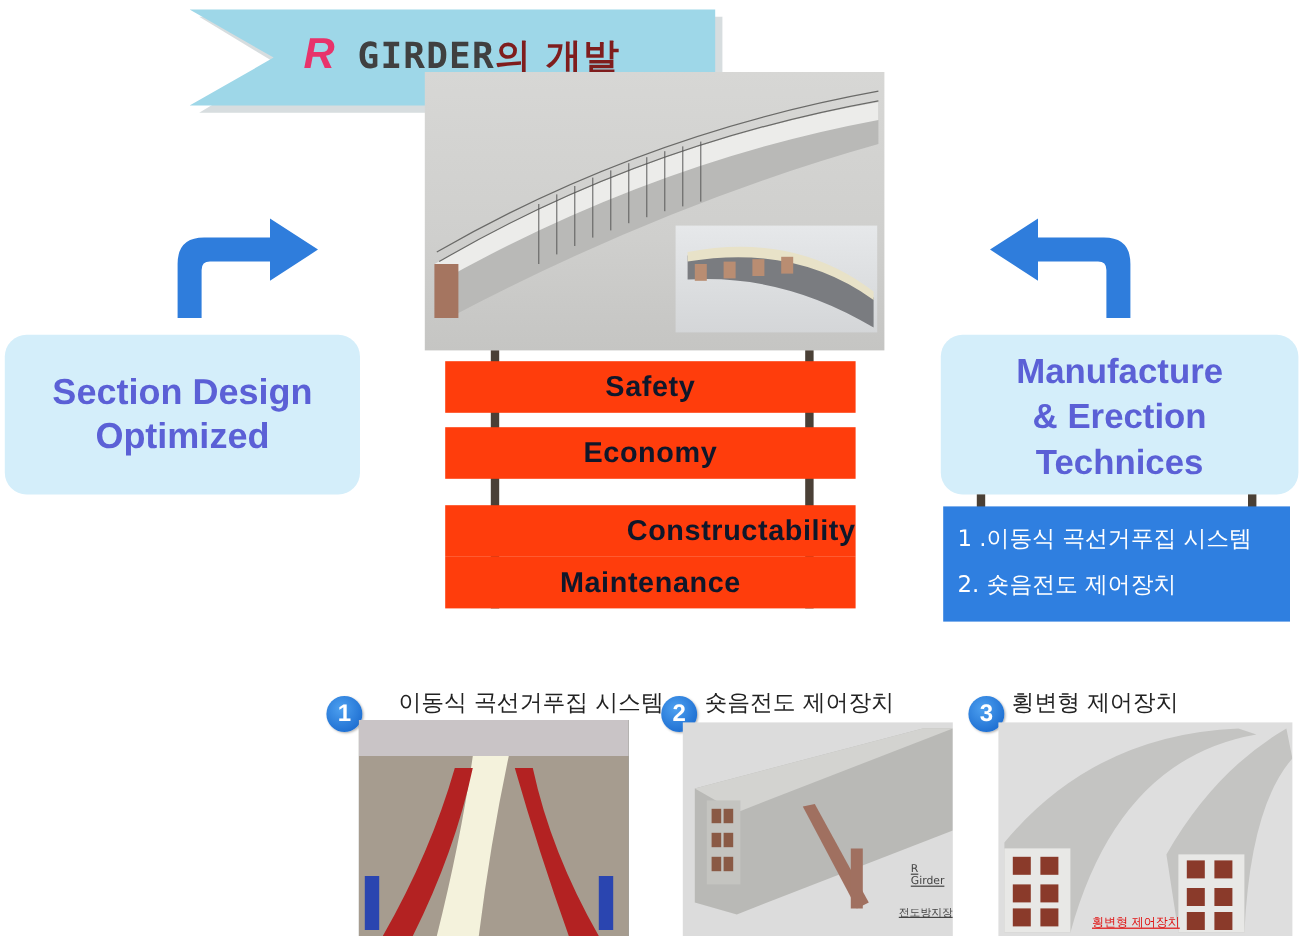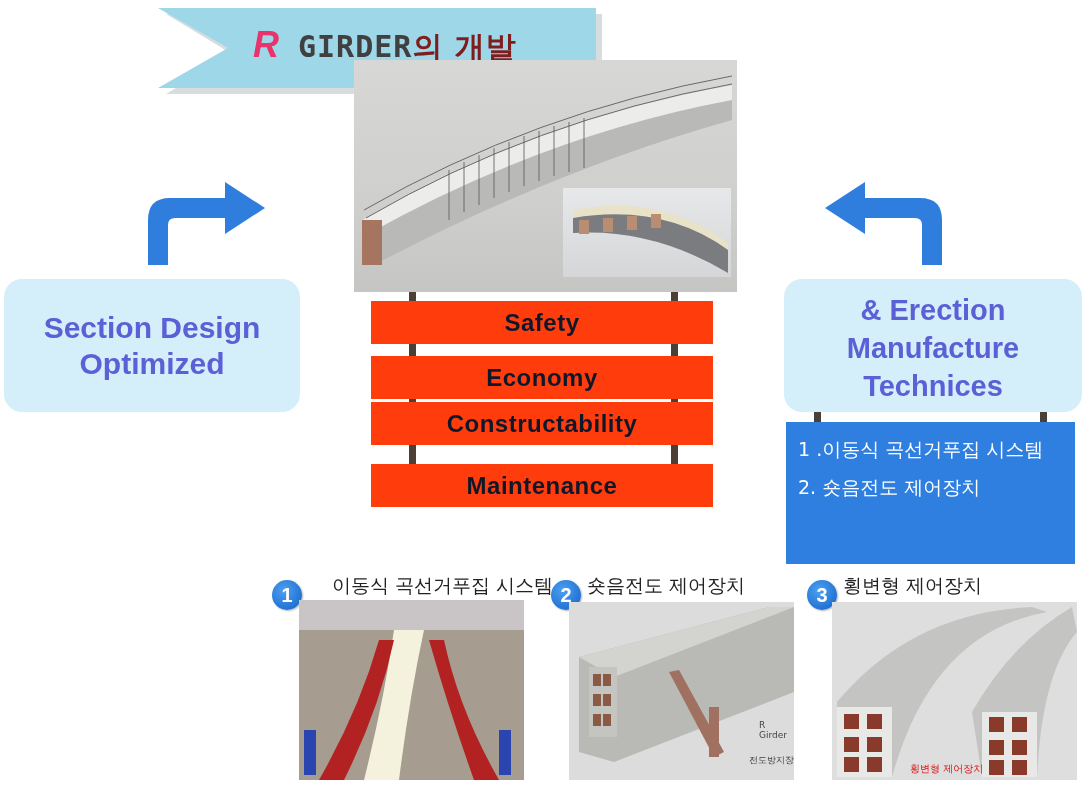--- a/index.html
+++ b/index.html
@@ -20,28 +20,28 @@
 
   
   .post { background:#4a4036; width:7px; }
   .red-panel { left:371px; width:342px; height:43px; background:#ff3d0c; color:#0f172a; font-weight:bold; font-size:24px; text-align:center; line-height:43px; font-family:"Liberation Sans", sans-serif; letter-spacing:0.5px; }
 
   
   .side-box { background:#d4eefa; border-radius:18px; color:#5b60d6; font-weight:bold; text-align:center; font-family:"Liberation Sans", sans-serif; }
   .left-box { left:4px; top:279px; width:296px; height:133px; font-size:30px; line-height:36px; padding-top:31px; box-sizing:border-box; }
   .right-box { left:784px; top:279px; width:298px; height:133px; font-size:29px; line-height:38px; padding-top:12px; box-sizing:border-box; }
 
-  .blue-list { left:786px; top:422px; width:289px; height:142px; background:#2f7fe0; color:#fff; font-size:19px; box-sizing:border-box; padding:8px 0 0 12px; }
+  .blue-list { left:786px; top:422px; width:289px; height:96px; background:#2f7fe0; color:#fff; font-size:19px; box-sizing:border-box; padding:8px 0 0 12px; }
   .blue-list div { height:38px; line-height:38px; white-space:nowrap; }
 
   
   .num-badge { width:30px; height:30px; border-radius:50%; background:radial-gradient(circle at 40% 35%,#4da0f0,#1060c8); color:#fff; font-weight:bold; font-size:20px; text-align:center; line-height:30px; font-family:"Liberation Sans", sans-serif; box-shadow:1px 1px 2px rgba(0,0,0,0.3); }
   .bottom-label { font-size:19px; color:#222; white-space:nowrap; }
   .photo { background:#ccc; overflow:hidden; }
-  .photo-caption { position:absolute; font-size:9px; color:#444; }
+  .photo-caption { position:absolute; font-size:9px; color:#444;text-decoration:underline; }
 </style>
 </head>
 <body>
 
 <div class="abs ribbon">
   <svg width="450" height="90">
     <polygon points="4,84 70,44 4,4 440,4 440,84" fill="#8d9ea4" opacity="0.35" transform="translate(4,4)"></polygon>
     <polygon points="0,82 70,42 0,2 438,2 438,82" fill="#9ed7e8"></polygon>
   </svg>
   <div class="ribbon-text">
@@ -81,43 +81,43 @@
     <rect x="64" y="28" width="10" height="14" fill="#b98d72"></rect>
     <rect x="88" y="26" width="10" height="14" fill="#b98d72"></rect>
   </svg>
 </div>
 
 <div class="abs post" style="left:409px; top:292px; height:215px;"></div>
 <div class="abs post" style="left:671px; top:292px; height:215px;"></div>
 
 <div class="abs red-panel" style="top:301px;">Safety</div>
 <div class="abs red-panel" style="top:356px;">Economy</div>
-<div class="abs red-panel" style="top:402px;">Constructability</div>
+<div class="abs red-panel" style="top:421px;text-align:right;">Constructability</div>
 <div class="abs red-panel" style="top:464px;">Maintenance</div>
 
 <div class="abs" style="left:140px; top:170px;">
   <svg width="130" height="100">
     <path d="M8,95 L8,50 Q8,28 30,28 L85,28 L85,12 L125,38 L85,64 L85,48 L35,48 Q28,48 28,55 L28,95 Z" fill="#2f7ddc"></path>
   </svg>
 </div>
 
 <div class="abs" style="left:820px; top:170px;">
   <svg width="130" height="100">
     <path d="M122,95 L122,50 Q122,28 100,28 L45,28 L45,12 L5,38 L45,64 L45,48 L95,48 Q102,48 102,55 L102,95 Z" fill="#2f7ddc"></path>
   </svg>
 </div>
 
 <div class="abs side-box left-box">
   <div>Section Design</div>
   <div>Optimized</div>
 </div>
 
 <div class="abs side-box right-box">
+  <div>Manufacture</div>
   <div>&amp; Erection</div>
-  <div>Manufacture</div>
   <div>Technices</div>
 </div>
 
 <div class="abs post" style="left:814px; top:412px; height:12px;"></div>
 <div class="abs post" style="left:1040px; top:412px; height:12px;"></div>
 
 <div class="abs blue-list">
   <div>1 .이동식 곡선거푸집 시스템</div>
   <div>2.  숏음전도  제어장치</div>
 </div>

